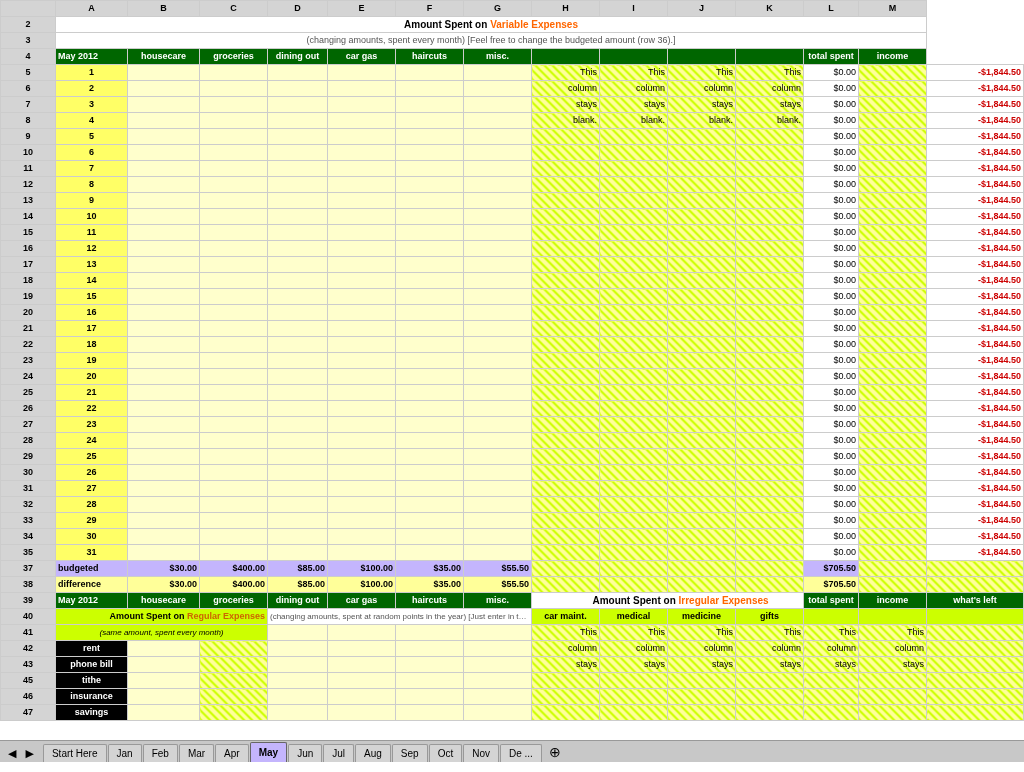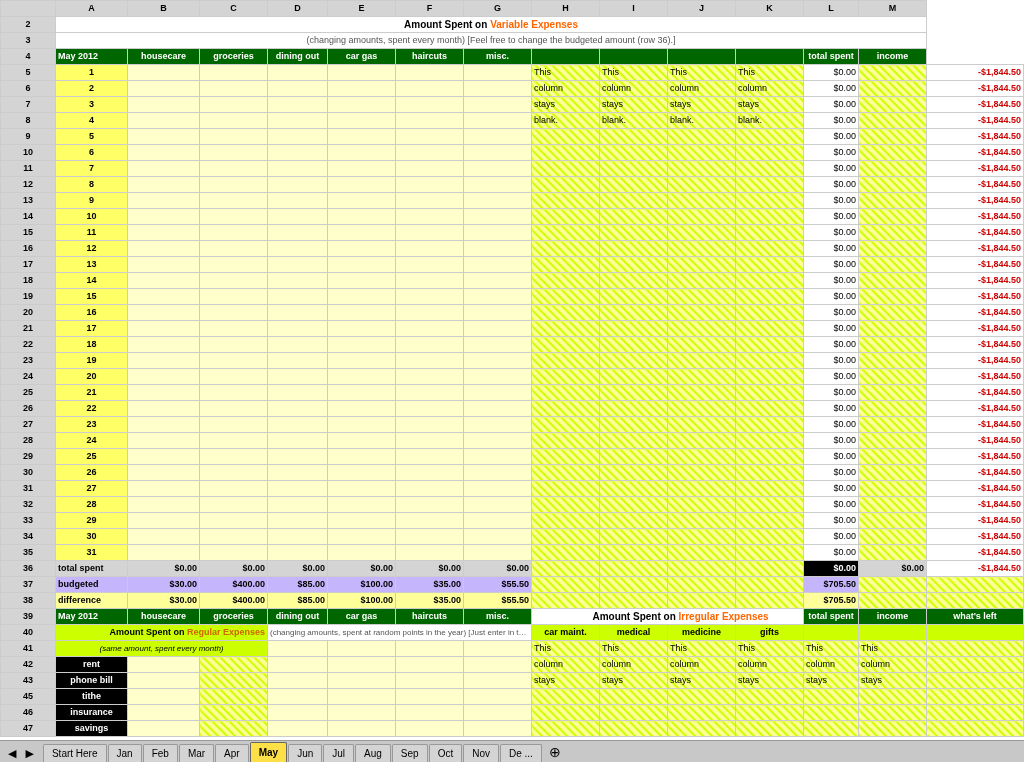--- a/index.html
+++ b/index.html
@@ -55,21 +55,21 @@
     .black-bg { background: #000; color: #fff; }
     .striped-bg { 
       background-image: repeating-linear-gradient(
         45deg,
         #ccff00 0px, #ccff00 2px,
         #ffff99 2px, #ffff99 6px
       );
     }
     .red-text { color: #cc0000; font-weight: bold; }
     .bold { font-weight: bold; }
-    .center { text-align: left; margin-top: 27px; }
+    .center { text-align: right; margin-top: 27px; }
     .right { text-align: right; }
 
     .may-header { background: #006600; color: #fff; font-weight: bold; font-size: 9px; }
     .col-label { background: #006600; color: #fff; font-weight: bold; text-align: center; }
     
     .date-cell { background: #ffff66; text-align: center; font-weight: bold; }
     .input-cell { background: #ffffcc; }
     .total-cell { background: #d4d4d4; font-weight: bold; }
     .budgeted-row { background: #c4b5fd; font-weight: bold; }
     .diff-row { background: #ffff99; font-weight: bold; }
@@ -99,21 +99,21 @@
     }
 
     .tab.active {
       background: #fff;
       font-weight: bold;
       border-color: #666;
       height: 20px;
     }
 
     .tab.green-tab {
-      background: #fde047;
+      background: #c4b5fd;
     }
   </style>
 </head>
 <body>
 
 <div class="spreadsheet-container">
   <table>
 
     <colgroup>
       <col class="col-a">
@@ -704,37 +704,20 @@
           <td class="input-cell"></td>
           <td class="striped-bg"></td>
           <td class="striped-bg"></td>
           <td class="striped-bg"></td>
           <td class="striped-bg"></td>
           <td class="right" style="background:#fff;">$0.00</td>
           <td class="striped-bg"></td>
           <td class="red-text right">-$1,844.50</td>
         </tr>
 
-    <tr>
-      <td class="row-num">36</td>
-      <td class="total-cell bold">total spent</td>
-      <td class="total-cell right bold">$0.00</td>
-      <td class="total-cell right bold">$0.00</td>
-      <td class="total-cell right bold">$0.00</td>
-      <td class="total-cell right bold">$0.00</td>
-      <td class="total-cell right bold">$0.00</td>
-      <td class="total-cell right bold">$0.00</td>
-      <td class="striped-bg"></td>
-      <td class="striped-bg"></td>
-      <td class="striped-bg"></td>
-      <td class="striped-bg"></td>
-      <td class="black-bg right bold">$0.00</td>
-      <td class="total-cell right bold">$0.00</td>
-      <td class="red-text right bold">-$1,844.50</td>
-    </tr>
 
     <tr>
       <td class="row-num">37</td>
       <td class="budgeted-row bold">budgeted</td>
       <td class="budgeted-row right bold">$30.00</td>
       <td class="budgeted-row right bold">$400.00</td>
       <td class="budgeted-row right bold">$85.00</td>
       <td class="budgeted-row right bold">$100.00</td>
       <td class="budgeted-row right bold">$35.00</td>
       <td class="budgeted-row right bold">$55.50</td>

